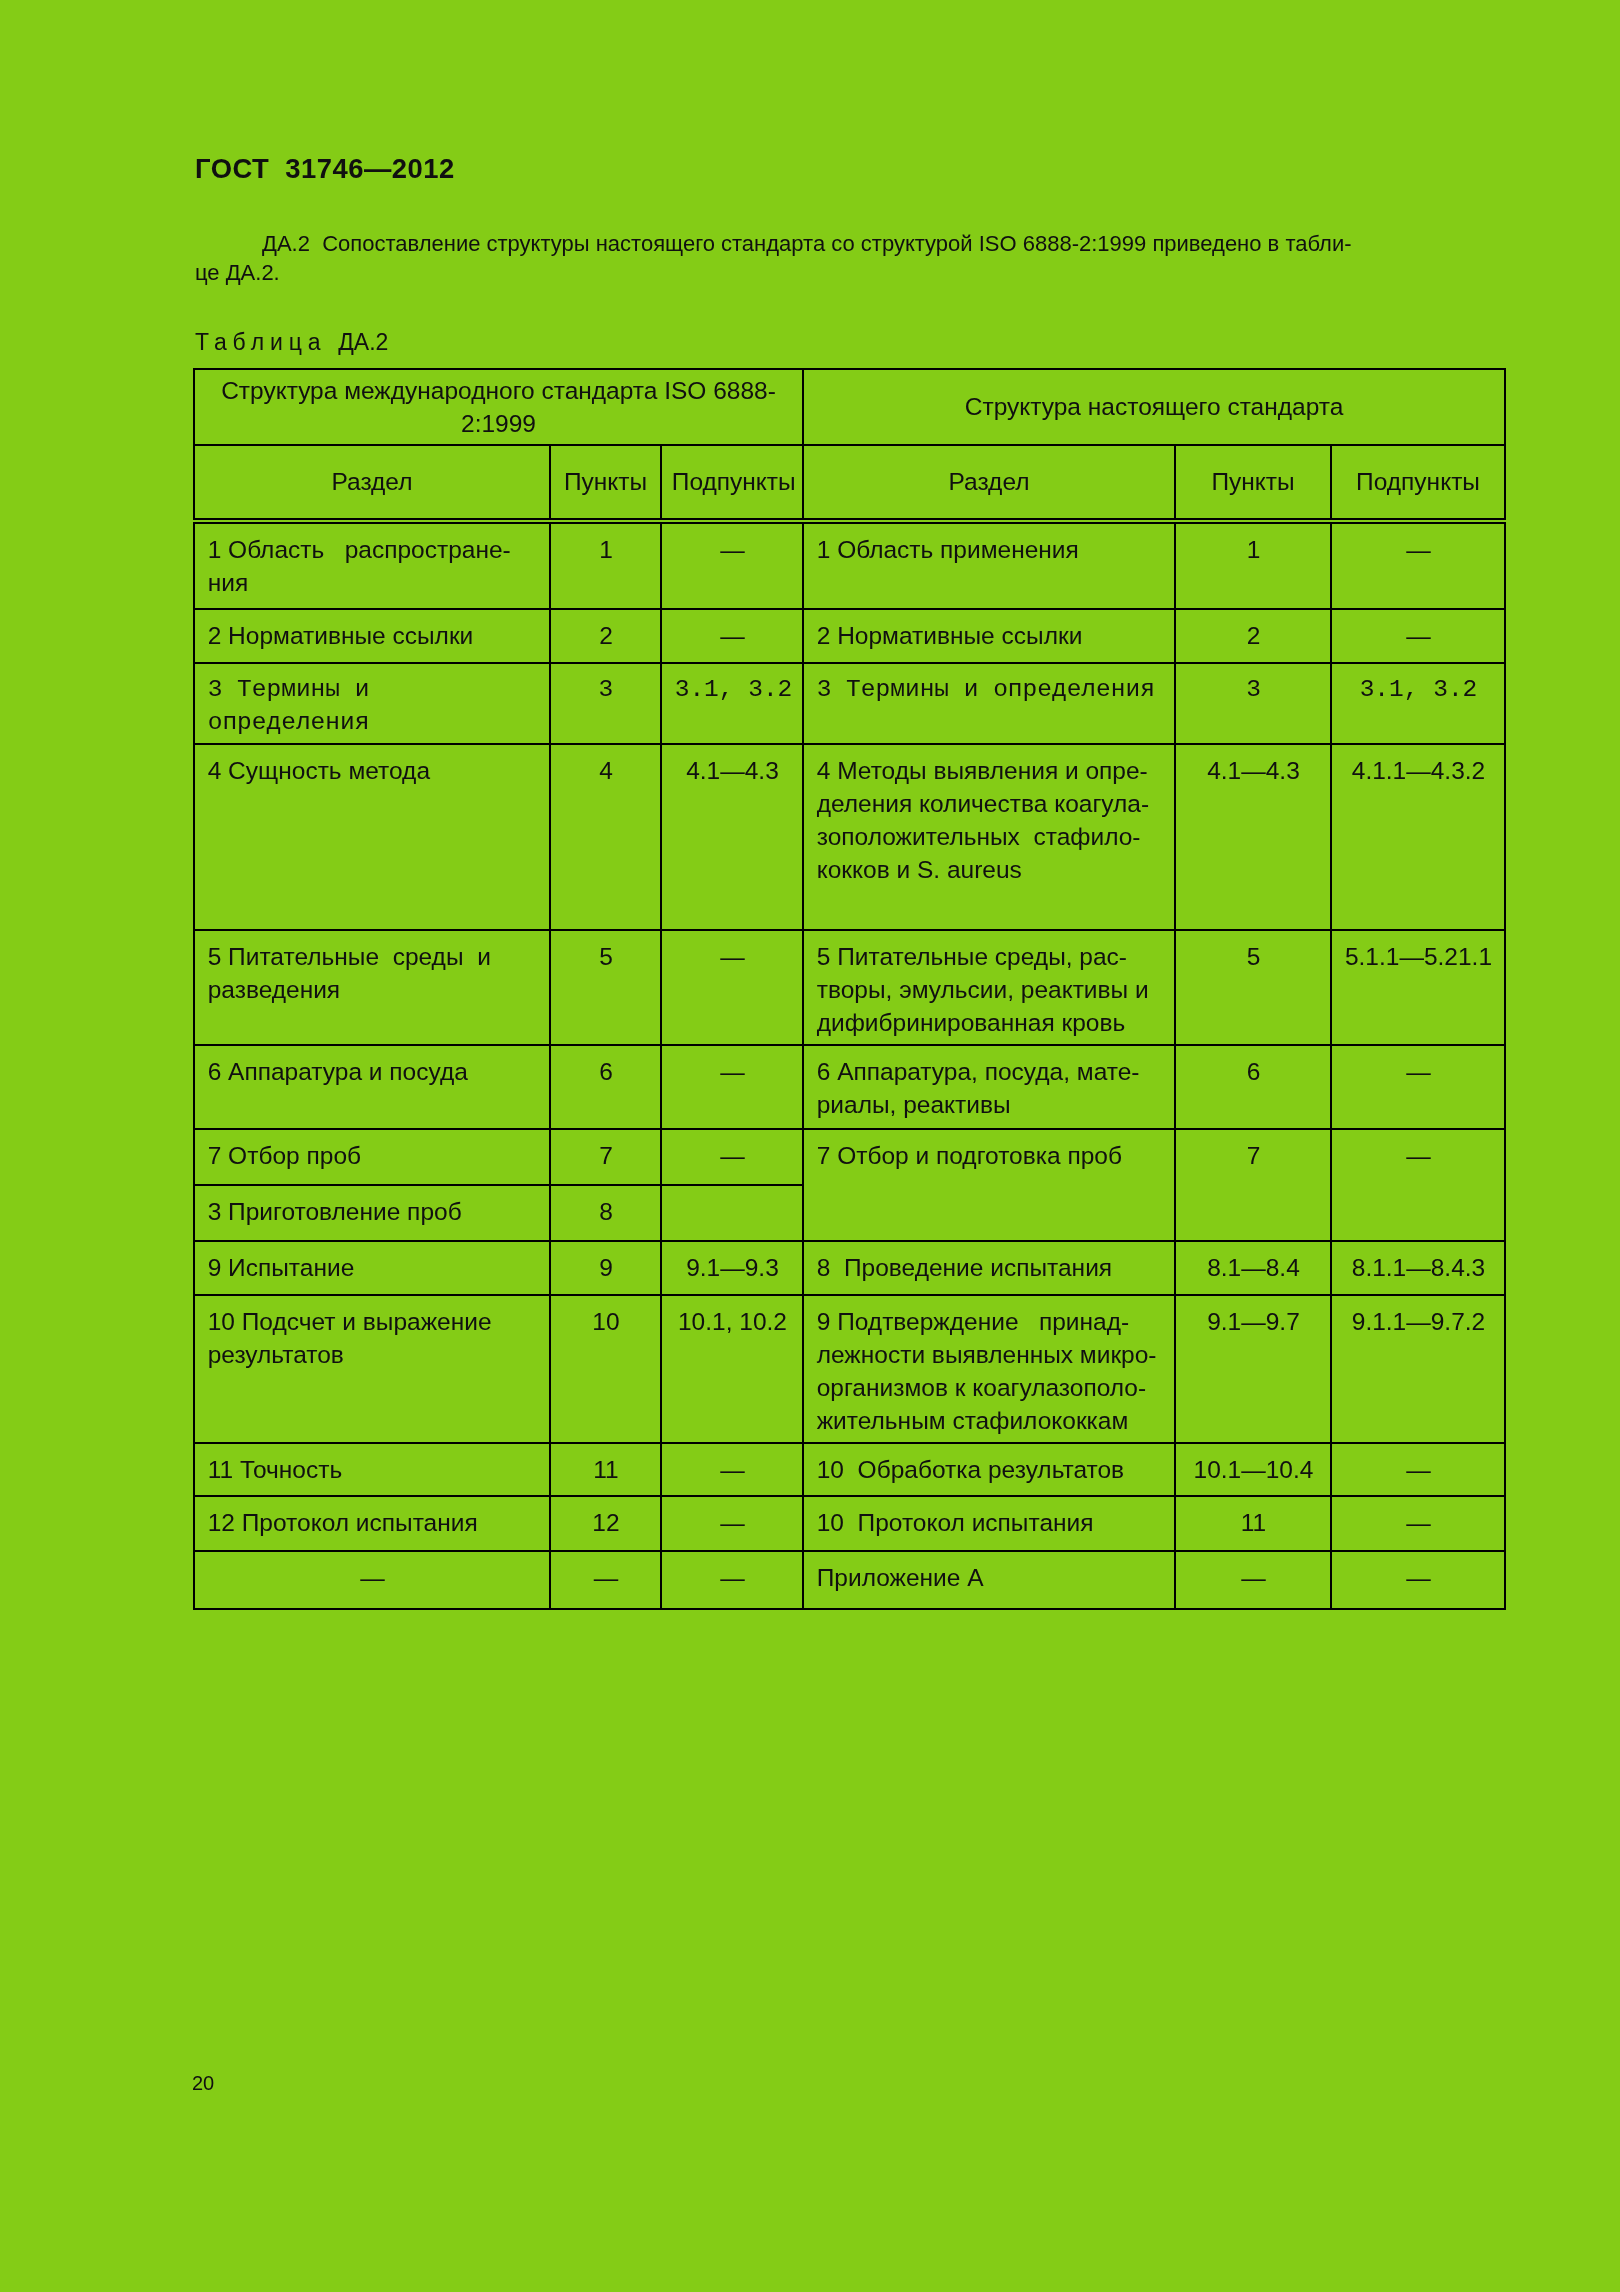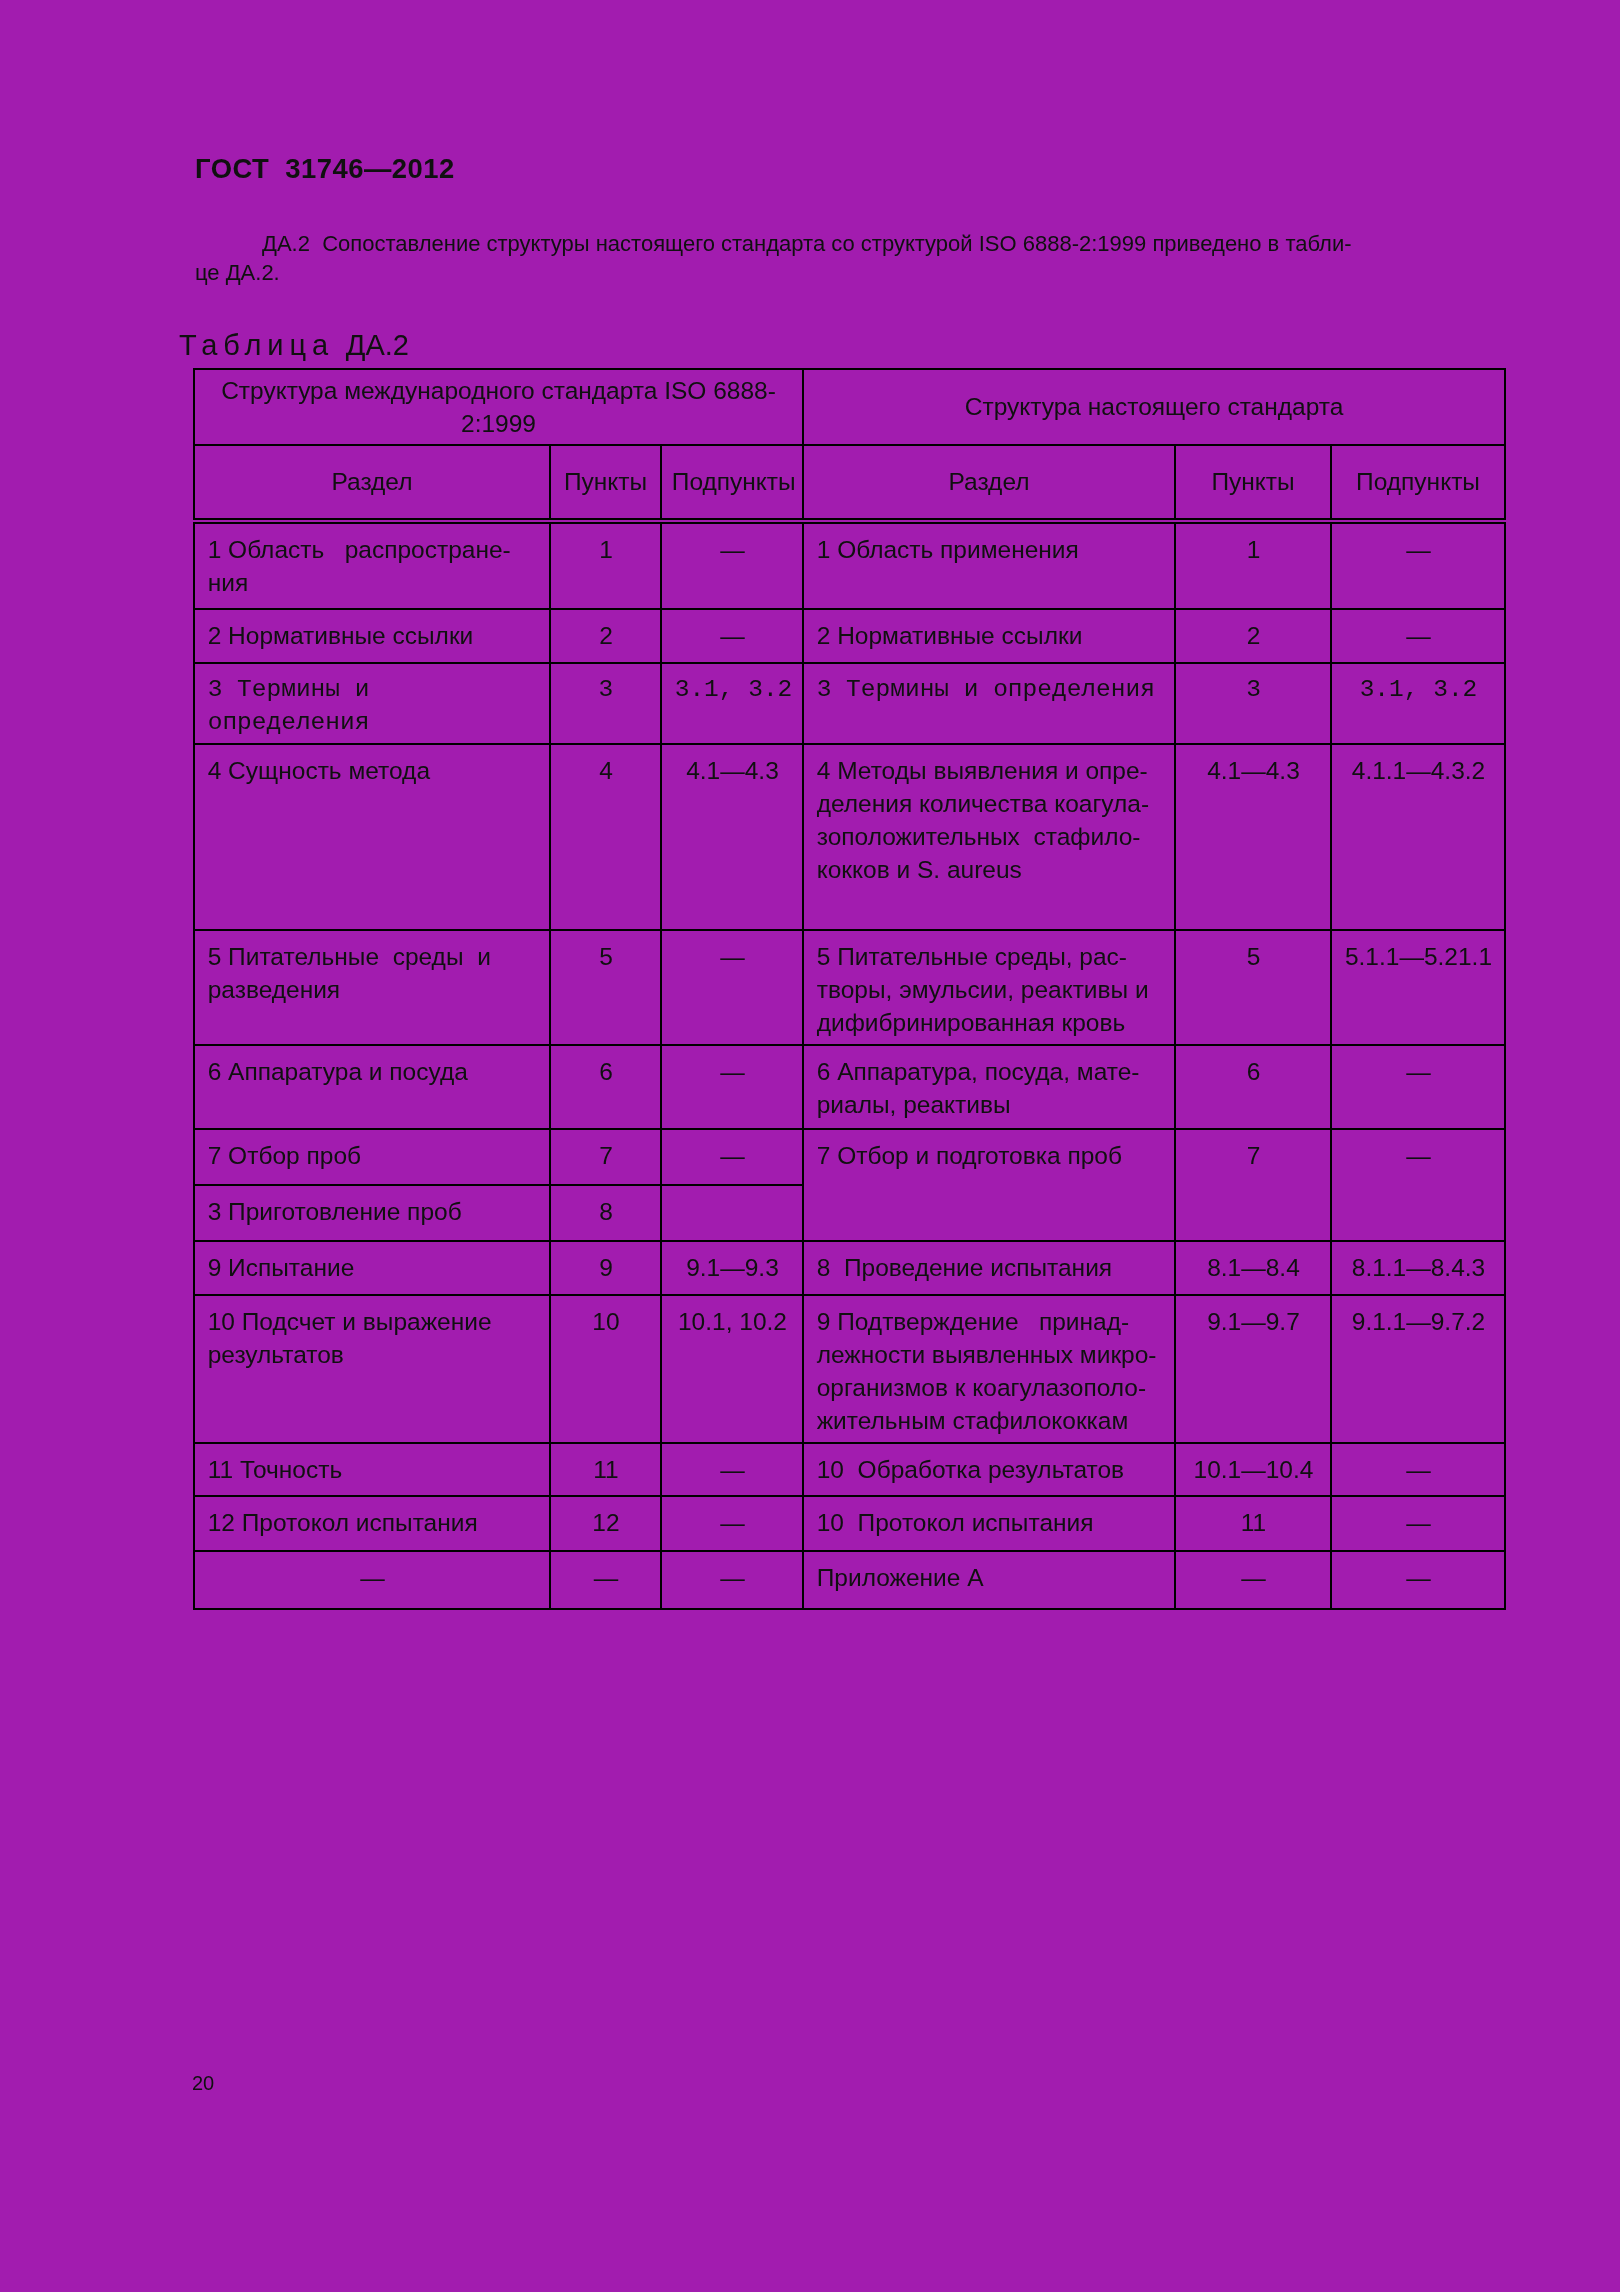--- a/index.html
+++ b/index.html
@@ -5,21 +5,21 @@
   html, body {
     margin: 0;
     padding: 0;
     background: #e9e9ea;
   }
   .page {
     position: relative;
     width: 1620px;
     height: 2293px;
     margin: 0 auto;
-    background: #a21caf;
+    background: #84cc16;
     color: #101010;
     font-family: "Liberation Sans", "DejaVu Sans", sans-serif;
   }
   .doc-code {
     position: absolute;
     left: 195px;
     top: 153px;
     font-size: 27.4px;
     font-weight: bold;
     word-spacing: 7.8px;
@@ -31,23 +31,23 @@
     left: 195px;
     top: 229px;
     width: 1309px;
     font-size: 22px;
     line-height: 29px;
     text-indent: 67px;
     white-space: pre-wrap;
   }
   .tbl-caption {
     position: absolute;
-    left: 179px;
+    left: 195px;
     top: 329px;
-    font-size: 29px;
+    font-size: 23px;
   }
   .tbl-caption .cap-word {
     letter-spacing: 5.9px;
     margin-right: 11.8px;
   }
   table.cmp {
     position: absolute;
     left: 193px;
     top: 368px;
     border-collapse: collapse;

